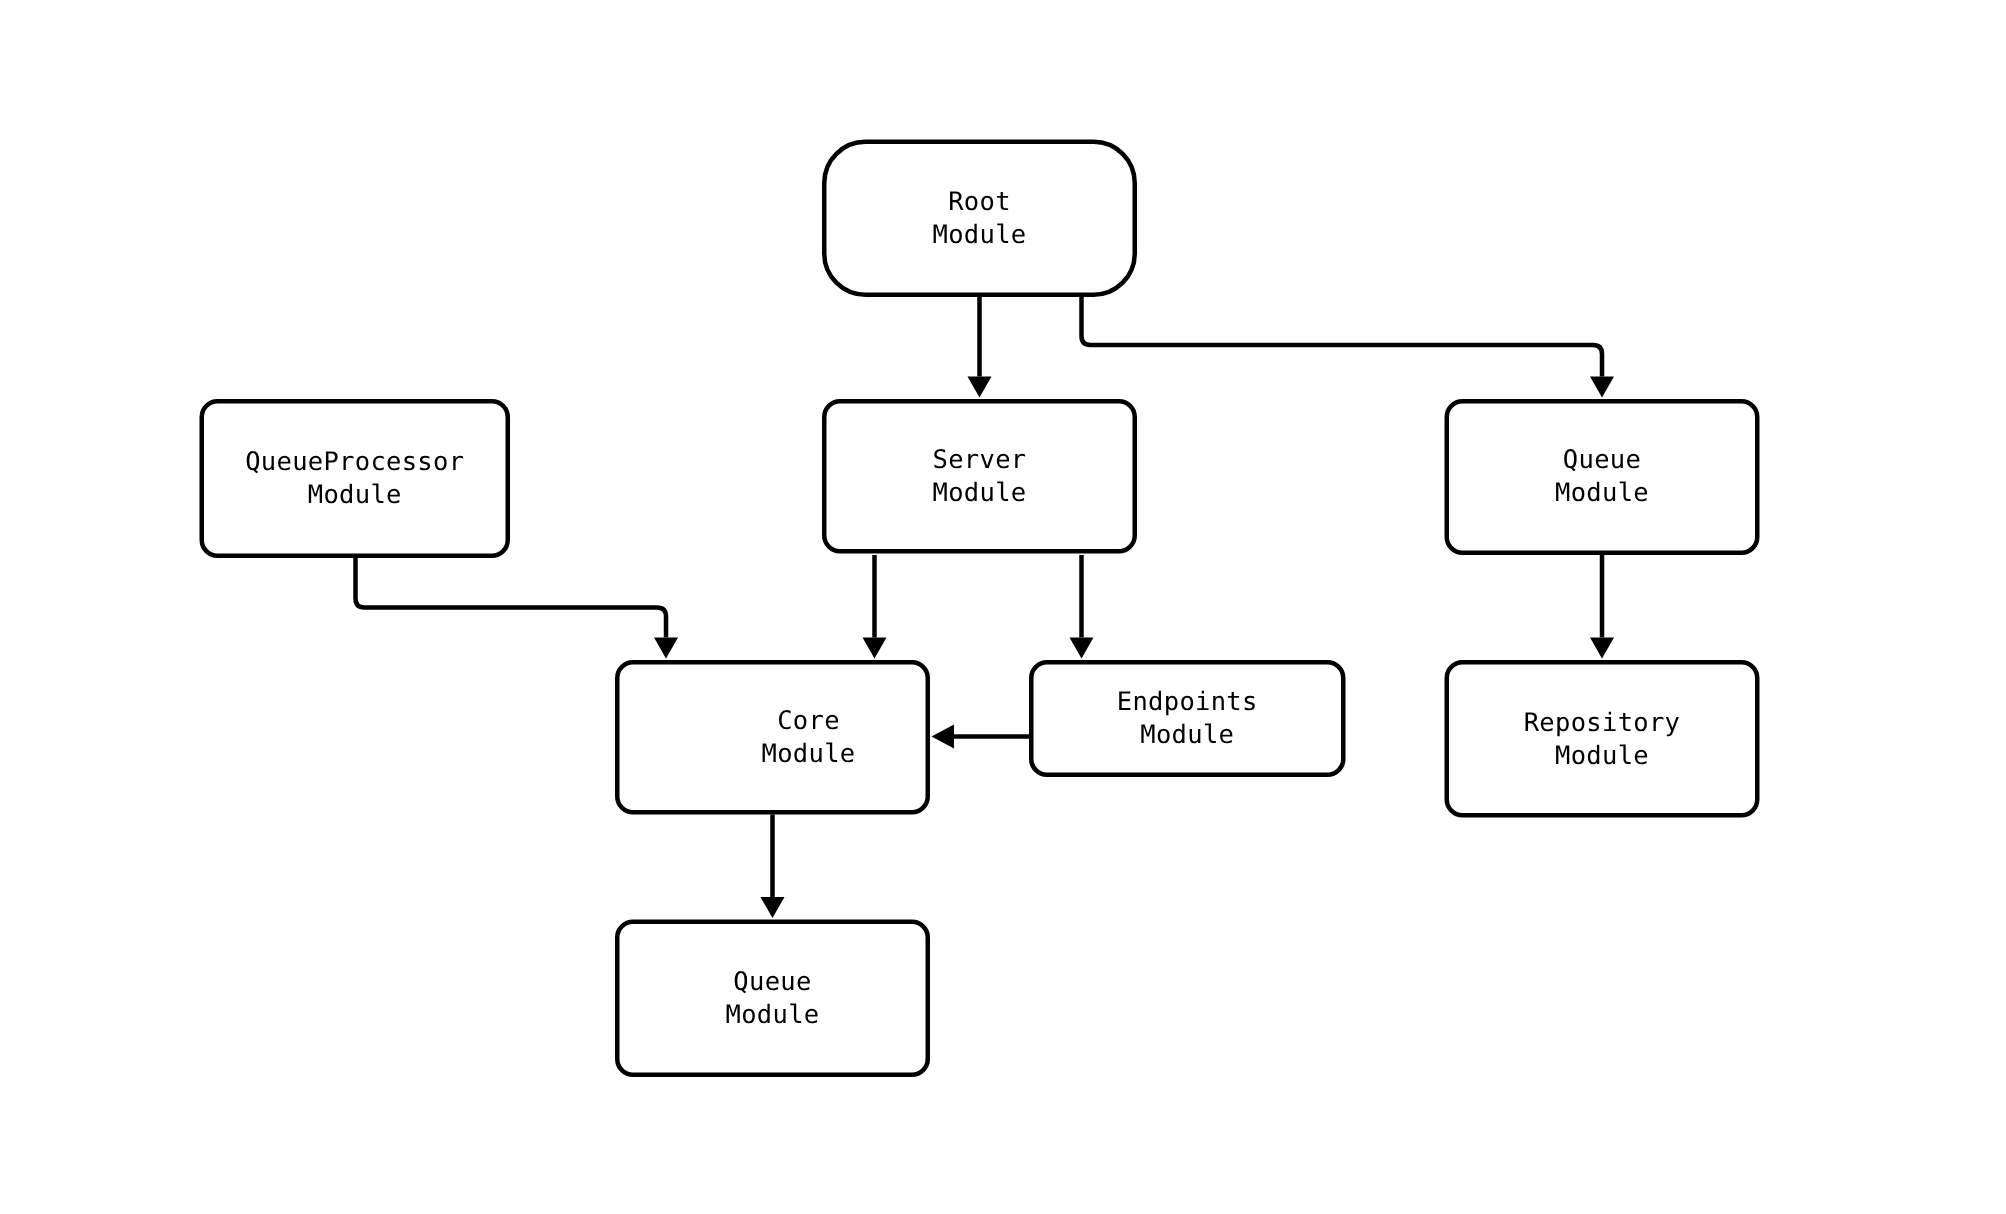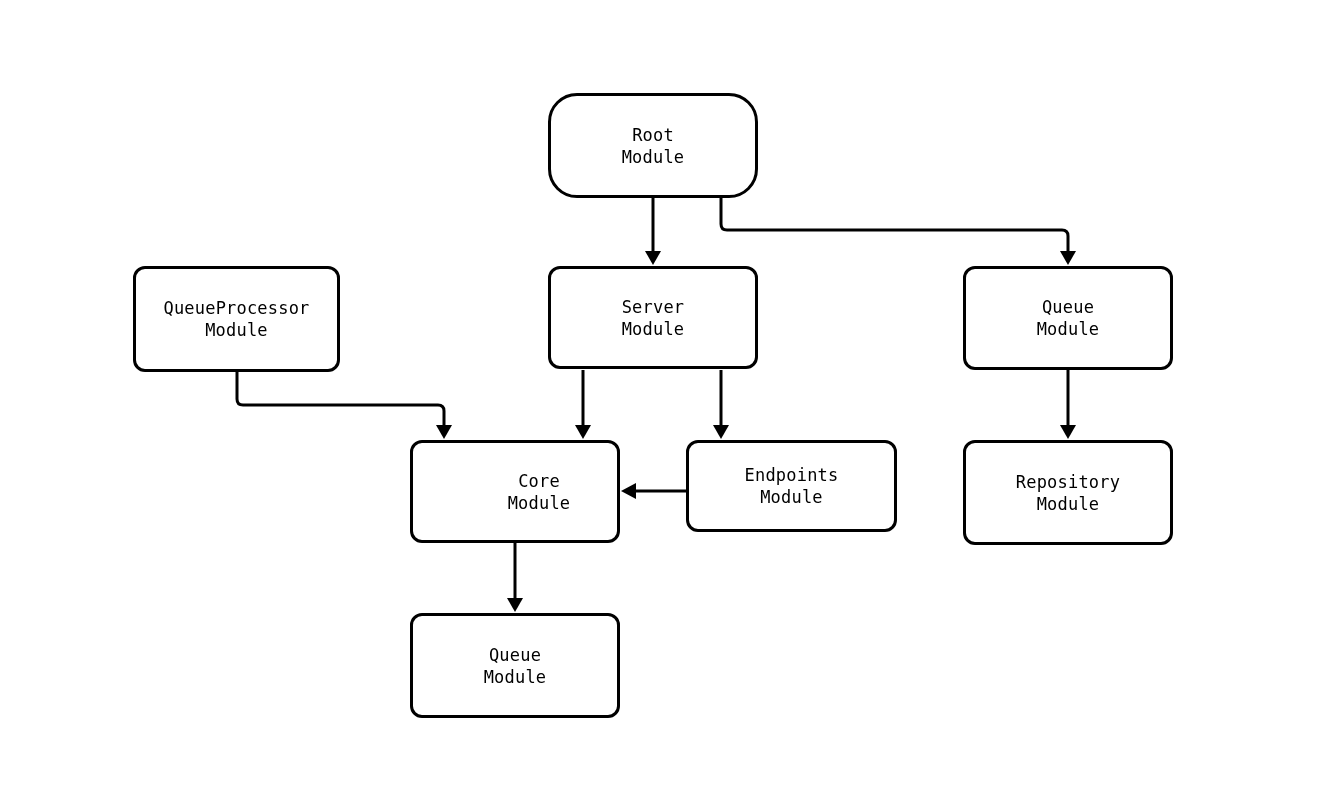--- a/index.html
+++ b/index.html
@@ -129,21 +129,21 @@
   <div class="node-box" style="left: 963px; top: 266px; width: 210px; height: 104px;">
     <span class="node-label">Queue</span>
     <span class="node-label">Module</span>
   </div>
 
   <div class="node-box" style="left: 410px; top: 440px; width: 210px; height: 103px; padding-left: 48px;">
     <span class="node-label">Core</span>
     <span class="node-label">Module</span>
   </div>
 
-  <div class="node-box" style="left: 686px; top: 440px; width: 211px; height: 92px;">
+  <div class="node-box" style="left: 686px; top: 440px; width: 211px; height: 78px;">
     <span class="node-label">Endpoints</span>
     <span class="node-label">Module</span>
   </div>
 
   <div class="node-box" style="left: 963px; top: 440px; width: 210px; height: 105px;">
     <span class="node-label">Repository</span>
     <span class="node-label">Module</span>
   </div>
 
   <div class="node-box" style="left: 410px; top: 613px; width: 210px; height: 105px;">

